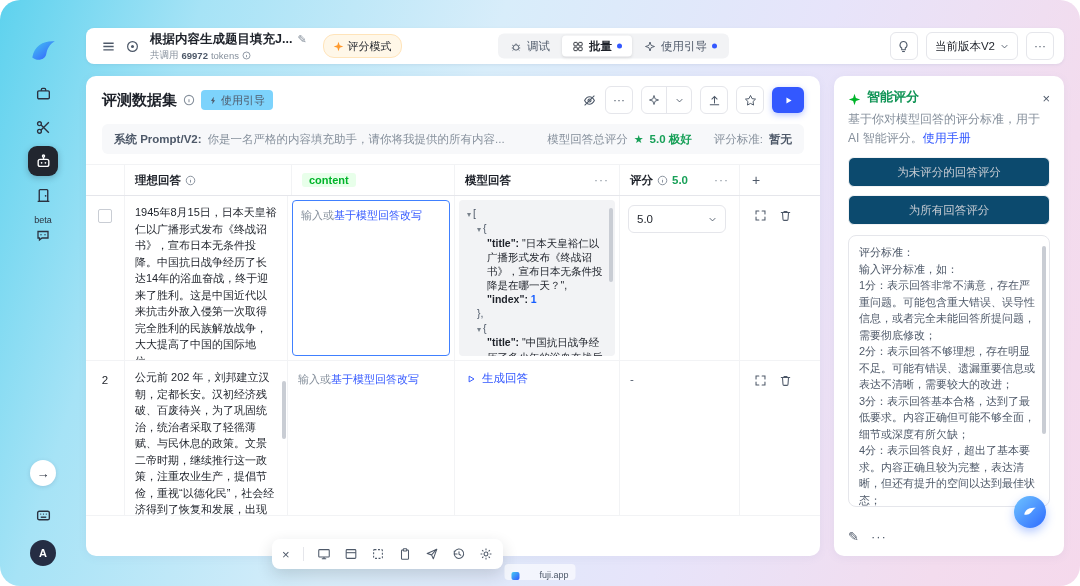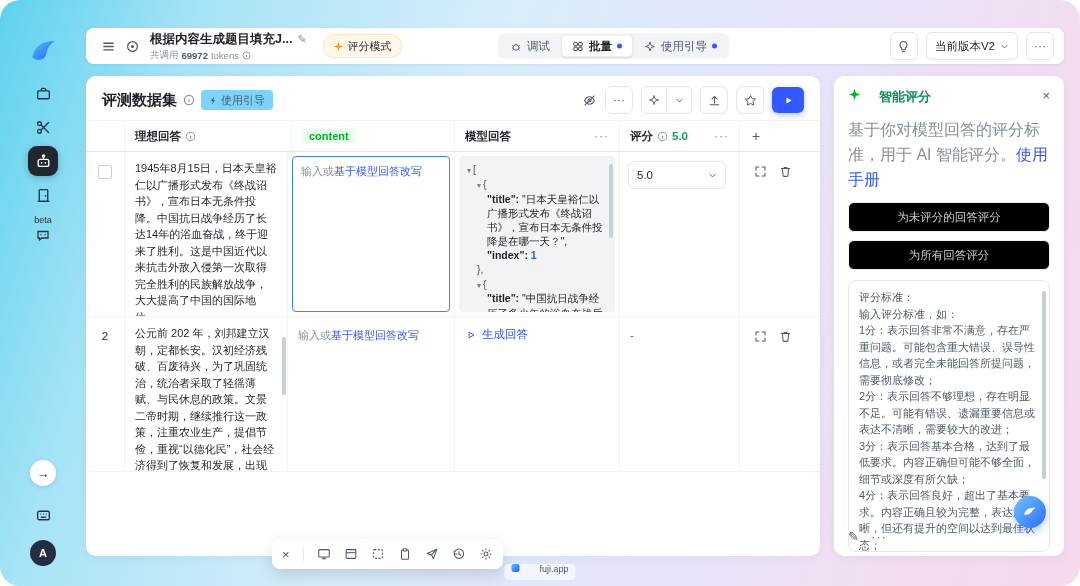--- a/index.html
+++ b/index.html
@@ -92,37 +92,37 @@
   .pagesize{height:24px;border:1px solid #e5e6eb;border-radius:4px;padding:0 7px;display:flex;align-items:center;gap:5px;font-size:11px;color:#1d2129;cursor:pointer;background:#fff}
 
   
   .floatbar{position:absolute;left:272px;top:539px;height:30px;background:#fff;border-radius:8px;box-shadow:0 6px 16px rgba(31,35,41,.16);display:flex;align-items:center;padding:0 10px;gap:13px;color:#4e5969}
   .fb-div{width:1px;height:14px;background:#e5e6eb}
   .fb-x{font-size:13px;cursor:pointer}
   .floatbar .ic{cursor:pointer}
 
   
   .side{position:absolute;left:834px;top:76px;width:230px;height:480px;background:#fff;border-radius:10px;box-shadow:0 2px 8px rgba(100,120,160,.08);padding:12px 14px;box-sizing:border-box}
-  .side-head{display:flex;align-items:flex-start;gap:18px}
+  .side-head{display:flex;align-items:flex-end;gap:6px}
   .side-title{font-size:13px;font-weight:700;color:#109455}
   .side-x{margin-left:auto;font-size:13px;color:#4e5969;cursor:pointer}
-  .side-desc{margin-top:12px;font-size:16px;line-height:1.55;color:#86909c}
+  .side-desc{margin-top:4px;font-size:12px;line-height:1.55;color:#86909c}
   .side-link{color:#3358ff;cursor:pointer}
-  .side-btn{margin-top:10px;height:28px;background:#000000;border:1px solid #f2f3f5;border-radius:6px;display:flex;align-items:center;justify-content:center;font-size:11.5px;color:#c9cdd4;cursor:not-allowed}
+  .side-btn{margin-top:10px;height:28px;background:#0c4a6e;border:1px solid #f2f3f5;border-radius:6px;display:flex;align-items:center;justify-content:center;font-size:11.5px;color:#c9cdd4;cursor:not-allowed}
   .side-btn+.side-btn{margin-top:8px}
   .criteria{margin-top:10px;height:272px;border:1px solid #e5e6eb;border-radius:8px;padding:8px 13px 8px 10px;box-sizing:border-box;position:relative;overflow:hidden;cursor:text}
   .criteria-text{font-size:11px;line-height:1.5;color:#4e5969;white-space:pre-wrap}
   .criteria-scroll{position:absolute;right:3px;top:10px;width:4px;height:188px;border-radius:2px;background:#c9cdd4}
   .side-foot{position:absolute;left:14px;right:14px;bottom:12px;display:flex;align-items:center;gap:12px;color:#4e5969}
   .sf-pencil{font-size:13px;cursor:pointer}
   .sf-more{font-size:13px;letter-spacing:1px;cursor:pointer}
   .ai-btn{margin-left:auto;height:26px;border:1px solid #e5e6eb;border-radius:6px;display:flex;align-items:center;gap:5px;padding:0 9px;font-size:11.5px;color:#1d2129;background:#fff;cursor:pointer}
 
   .assist-logo{position:absolute;left:1014px;top:496px;width:32px;height:32px;border-radius:50%;background:linear-gradient(135deg,#6ec3ff,#2f6bff);box-shadow:0 4px 10px rgba(47,107,255,.35);display:flex;align-items:center;justify-content:center;cursor:pointer}
-  .watermark{position:absolute;left:50%;top:564px;transform:translateX(-50%);height:16px;display:flex;align-items:flex-start;gap:20px;background:rgba(255,255,255,.6);border-radius:4px;padding:0 7px;font-size:9px;color:#4e5969}
+  .watermark{position:absolute;left:50%;top:564px;transform:translateX(-50%);height:16px;display:flex;align-items:flex-end;gap:20px;background:rgba(255,255,255,.6);border-radius:4px;padding:0 7px;font-size:9px;color:#4e5969}
   .wm-dot{width:8px;height:8px;border-radius:2px;background:linear-gradient(135deg,#45c8f1,#3358ff)}
 </style>
 </head>
 <body>
 
 <div class="canvas">
 
   <aside class="rail">
     <div class="logo">
       <svg width="30" height="30" viewBox="0 0 28 28">
@@ -330,20 +330,32 @@
             </svg>
         </div>
         <div class="play-btn">
           <svg width="11" height="11" viewBox="0 0 16 16">
               <path d="M5 3.5 12.5 8 5 12.5Z" fill="#fff"></path>
             </svg>
         </div>
       </div>
     </div>
 
+    <div class="sysrow">
+      <span class="sys-label">系统 Prompt/V2:</span>
+      <span class="sys-text">你是一名严格的内容填充助手，请你将我提供的所有内容...</span>
+      <span class="sys-score-label">模型回答总评分</span>
+      <span class="ic" style="color:#18a058;font-size:11px">
+          <span>★</span>
+        </span>
+      <span class="sys-score-val">5.0 极好</span>
+      <span class="sys-gap"></span>
+      <span class="sys-crit-label">评分标准:</span>
+      <span class="sys-crit-val">暂无</span>
+    </div>
 
     <div class="thead">
       <div class="c col0 hcell"></div>
       <div class="c col2 hcell">
         <span>理想回答</span>
         <span class="ic">
             <svg width="11" height="11" viewBox="0 0 16 16" fill="none" stroke="#86909c" stroke-width="1.4">
               <circle cx="8" cy="8" r="6.2"></circle>
               <path d="M8 7v4M8 4.6v.2"></path>
             </svg>

